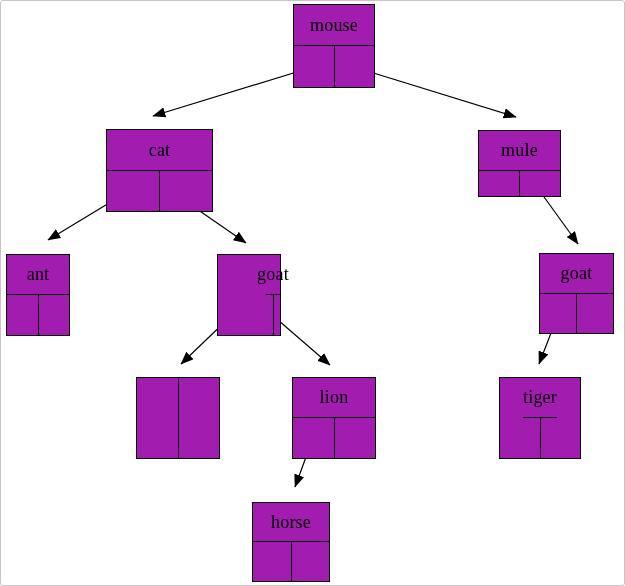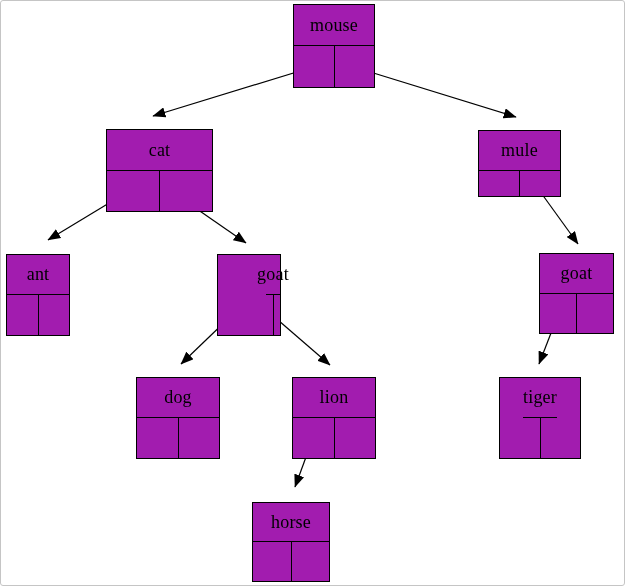--- a/index.html
+++ b/index.html
@@ -115,21 +115,20 @@
         </div>
       </div>
       <div class="node" style="left: 538px; top: 252px; width: 75px; height: 81px;">
         <div class="node-label" style="height: 40px;">goat</div>
         <div class="node-cells">
           <div class="node-cell-left"></div>
           <div class="node-cell-right"></div>
         </div>
       </div>
       <div class="node" style="left: 135px; top: 376px; width: 84px; height: 82px;">
-        <div class="node-label" style="height: 40px;">dog</div>
         <div class="node-cells">
           <div class="node-cell-left"></div>
           <div class="node-cell-right"></div>
         </div>
       </div>
       <div class="node" style="left: 291px; top: 376px; width: 84px; height: 82px;">
         <div class="node-label" style="height: 40px;">lion</div>
         <div class="node-cells">
           <div class="node-cell-left"></div>
           <div class="node-cell-right"></div>

